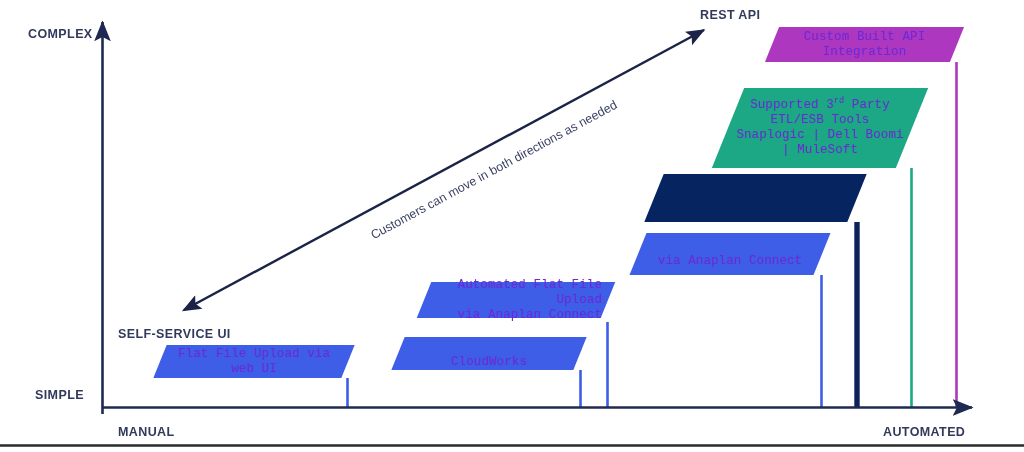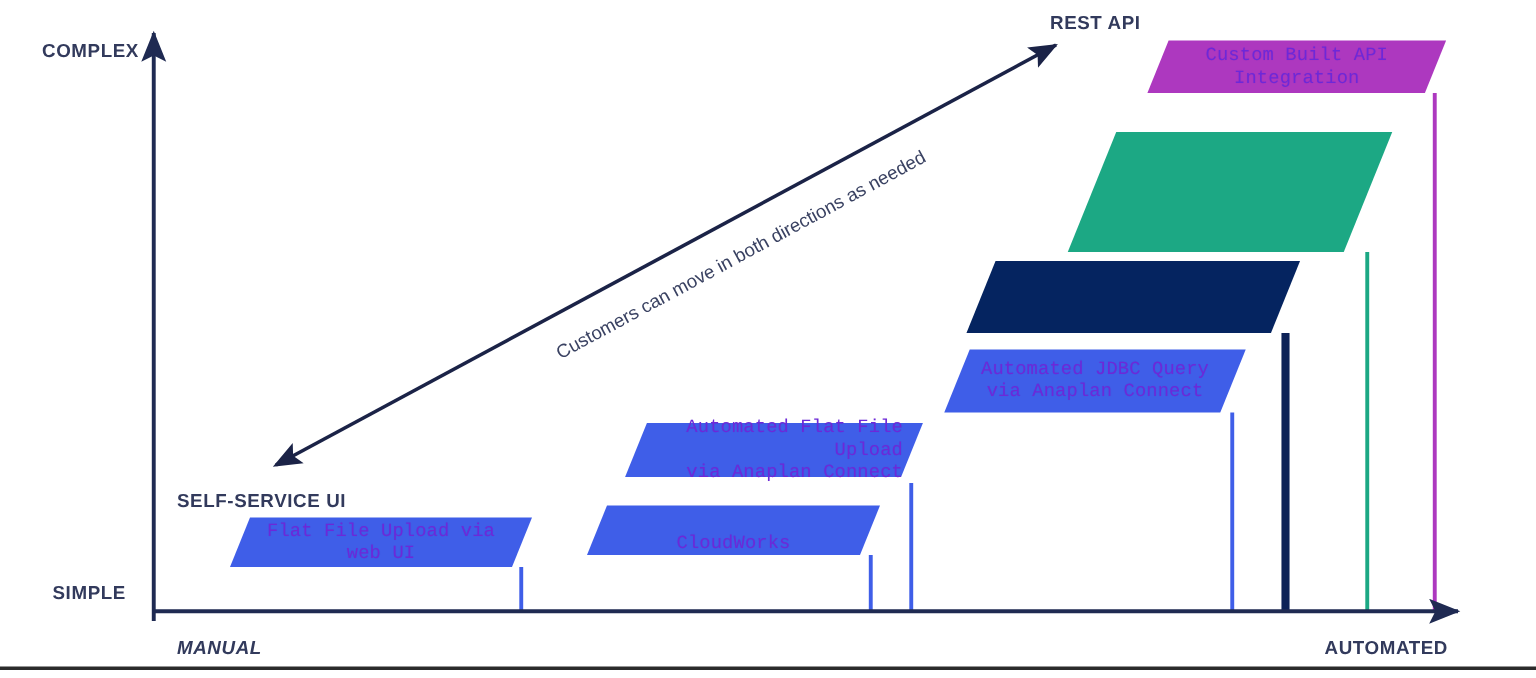--- a/index.html
+++ b/index.html
@@ -32,21 +32,21 @@
     font-family: "Liberation Sans", sans-serif;
     font-size: 12.5px;
     font-weight: 600;
     letter-spacing: 0.4px;
     color: #323a5c;
     white-space: nowrap;
     user-select: none;
   }
   #label-complex   { left: 28px;  top: 27px; }
   #label-simple    { left: 35px;  top: 388px; }
-  #label-manual    { left: 118px; top: 425px; font-style: italic; }
+  #label-manual    { left: 118px; top: 425px; }
   #label-automated { left: 883px; top: 425px; }
   #label-rest-api  { left: 700px; top: 8px; text-align: center; }
   #label-self-service { left: 118px; top: 327px; }
 
   
   #diag-caption {
     position: absolute;
     left: 334px;
     top: 163px;
     width: 320px;
@@ -163,31 +163,36 @@
     <span class="skewbg" style="background:#3f5ee8;"></span>
     <span class="stage-text">
       <span>Automated Flat File Upload</span><br>
       <span>via Anaplan Connect</span>
     </span>
   </div>
 
   <div class="stage" style="left:638px; top:233px; width:184px; height:42px;">
     <span class="skewbg" style="background:#3f5ee8;"></span>
     <span class="stage-text">
-      <span>Automated JDBC Query</span><br>
+      <br>
       <span>via Anaplan Connect</span>
     </span>
   </div>
 
   <div class="stage overflow-text" style="left:654px; top:174px; width:203px; height:48px;">
     <span class="skewbg" style="background:#052460;"></span>
   </div>
 
   <div class="stage" style="left:728px; top:88px; width:184px; height:80px;">
     <span class="skewbg" style="background:#1ca884;"></span>
+    <span class="stage-text">
+      <span><span>Supported 3</span><sup>rd</sup><span> Party</span></span><br>
+      <span>ETL/ESB Tools</span><br>
+      <span>Snaplogic | Dell Boomi | MuleSoft</span>
+    </span>
   </div>
 
   <div class="stage" style="left:772px; top:27px; width:185px; height:35px;">
     <span class="skewbg" style="background:#ad38bf;"></span>
     <span class="stage-text">
       <span>Custom Built API Integration</span>
     </span>
   </div>
 
 </div>

